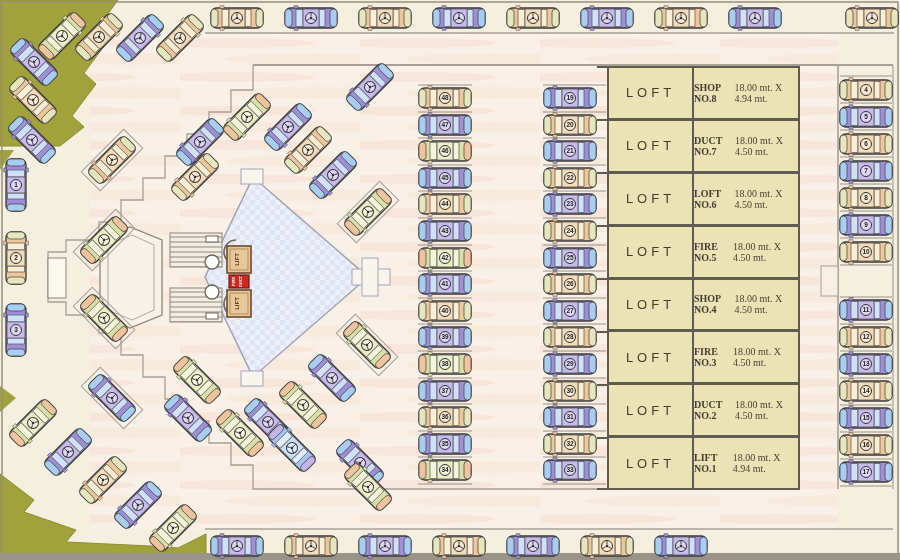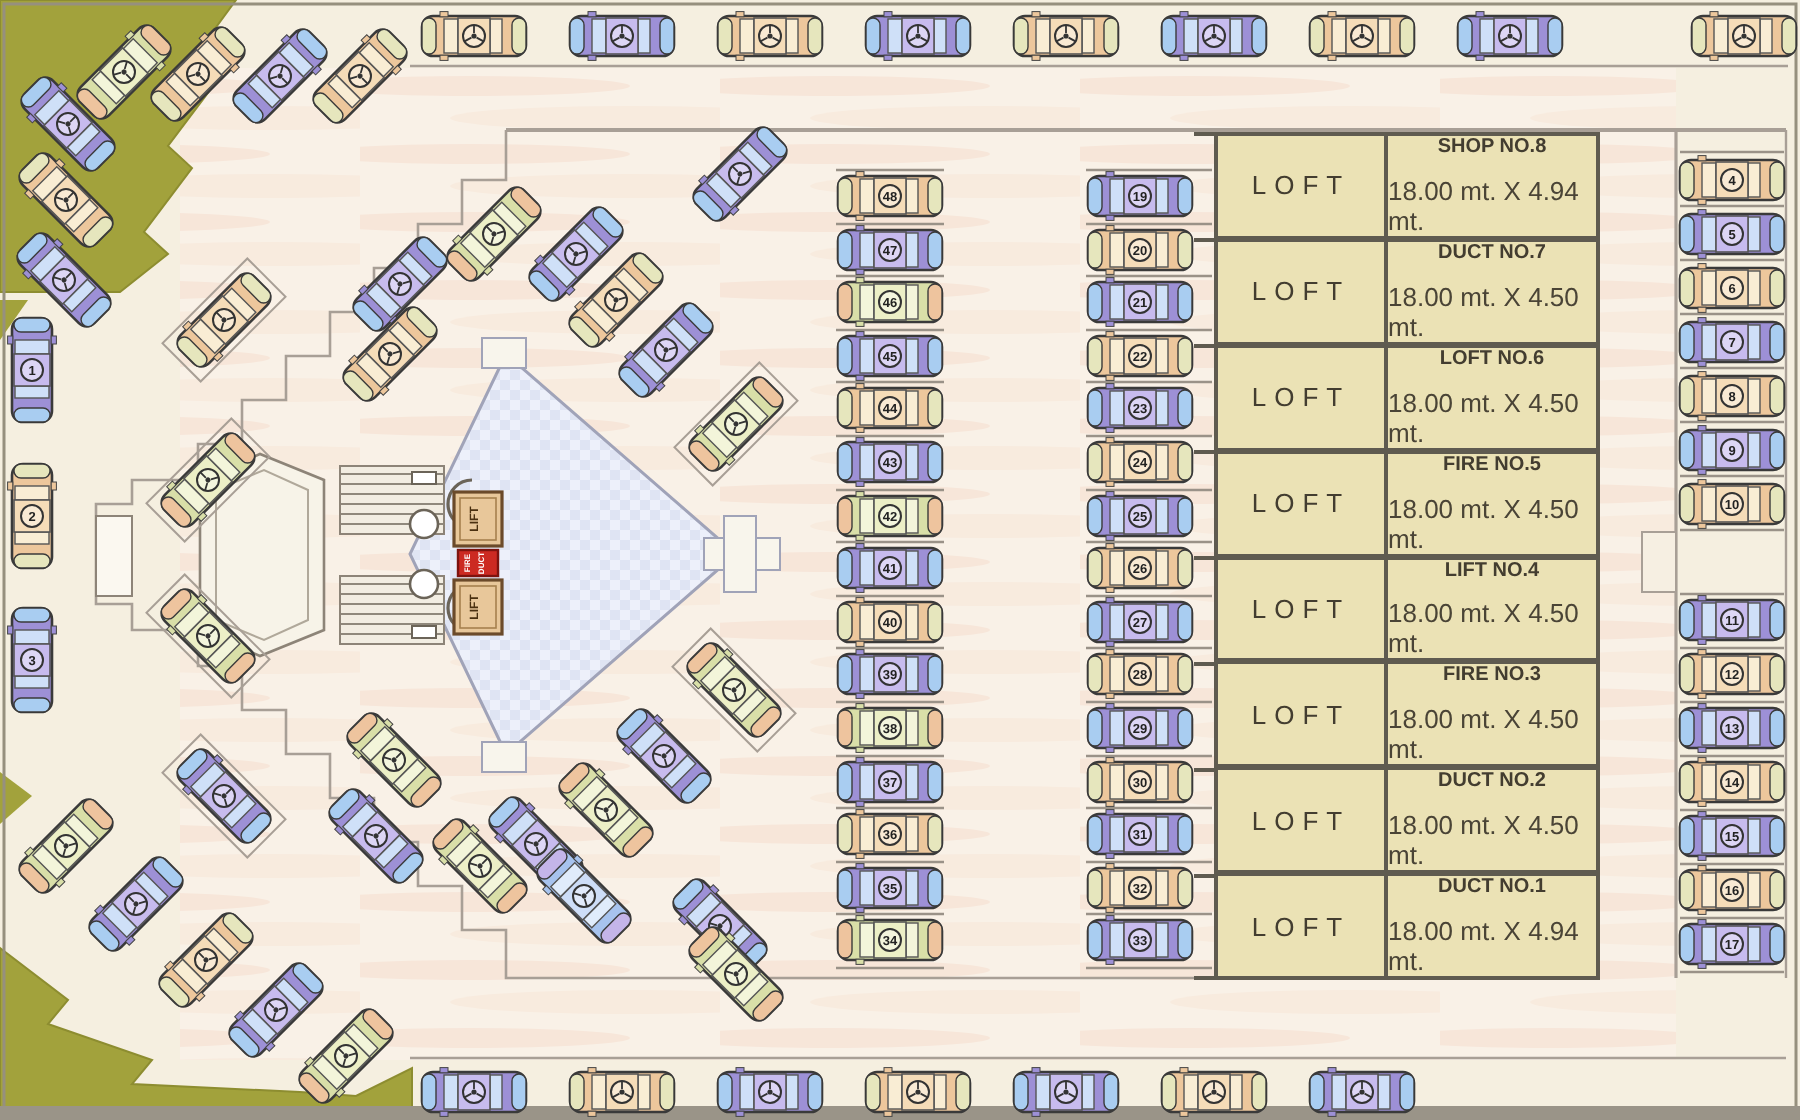--- a/index.html
+++ b/index.html
@@ -7,23 +7,23 @@
   #plan-svg{position:absolute;left:0;top:0;}
   
   #shops{position:absolute;left:607px;top:66px;width:193px;height:424px;
          border:2px solid #5f5b50;box-sizing:border-box;background:#ebe2b5;
          display:flex;flex-direction:column;z-index:5;}
   .shop-row{flex:1;display:grid;grid-template-columns:85px 1fr;border-bottom:3px solid #5f5b50;}
   .shop-row:last-child{border-bottom:none;}
   .loft-cell{display:flex;align-items:center;justify-content:center;
              border-right:2px solid #5f5b50;font-size:13px;letter-spacing:4px;
              color:#433d30;font-weight:400;}
-  .shop-cell{display:flex;flex-direction:column;align-items:center;justify-content:space-between;gap:1px;}
+  .shop-cell{display:flex;flex-direction:row;align-items:center;justify-content:space-between;gap:1px;font-family:Liberation Serif, serif;}
   .shop-name{font-size:10px;font-weight:700;color:#433d30;}
-  .shop-size{font-size:13px;color:#4a4436;}
+  .shop-size{font-size:10px;color:#4a4436;}
   .tick{position:absolute;left:597px;width:10px;height:2px;background:#5f5b50;z-index:4;}
 </style>
 </head>
 <body>
 
 <div class="plan">
   <svg id="plan-svg" width="900" height="560" viewBox="0 0 900 560">
     <defs>
       <pattern id="chk" width="10" height="10" patternUnits="userSpaceOnUse">
         <rect width="10" height="10" fill="#edf0fa"></rect>
@@ -1382,42 +1382,42 @@
       <div class="shop-row">
         <div class="loft-cell">LOFT</div>
         <div class="shop-cell">
           <div class="shop-name">FIRE NO.5</div>
           <div class="shop-size">18.00 mt. X 4.50 mt.</div>
         </div>
       </div>
       <div class="shop-row">
         <div class="loft-cell">LOFT</div>
         <div class="shop-cell">
-          <div class="shop-name">LIFT NO.4</div>
+          <div class="shop-name">SHOP NO.4</div>
           <div class="shop-size">18.00 mt. X 4.50 mt.</div>
         </div>
       </div>
       <div class="shop-row">
         <div class="loft-cell">LOFT</div>
         <div class="shop-cell">
           <div class="shop-name">FIRE NO.3</div>
           <div class="shop-size">18.00 mt. X 4.50 mt.</div>
         </div>
       </div>
       <div class="shop-row">
         <div class="loft-cell">LOFT</div>
         <div class="shop-cell">
           <div class="shop-name">DUCT NO.2</div>
           <div class="shop-size">18.00 mt. X 4.50 mt.</div>
         </div>
       </div>
       <div class="shop-row">
         <div class="loft-cell">LOFT</div>
         <div class="shop-cell">
-          <div class="shop-name">DUCT NO.1</div>
+          <div class="shop-name">LIFT NO.1</div>
           <div class="shop-size">18.00 mt. X 4.94 mt.</div>
         </div>
       </div>
     </div>
 <div class="tick" style="top: 66px;"></div>
     <div class="tick" style="top: 119px;"></div>
     <div class="tick" style="top: 172px;"></div>
     <div class="tick" style="top: 225px;"></div>
     <div class="tick" style="top: 278px;"></div>
     <div class="tick" style="top: 331px;"></div>

